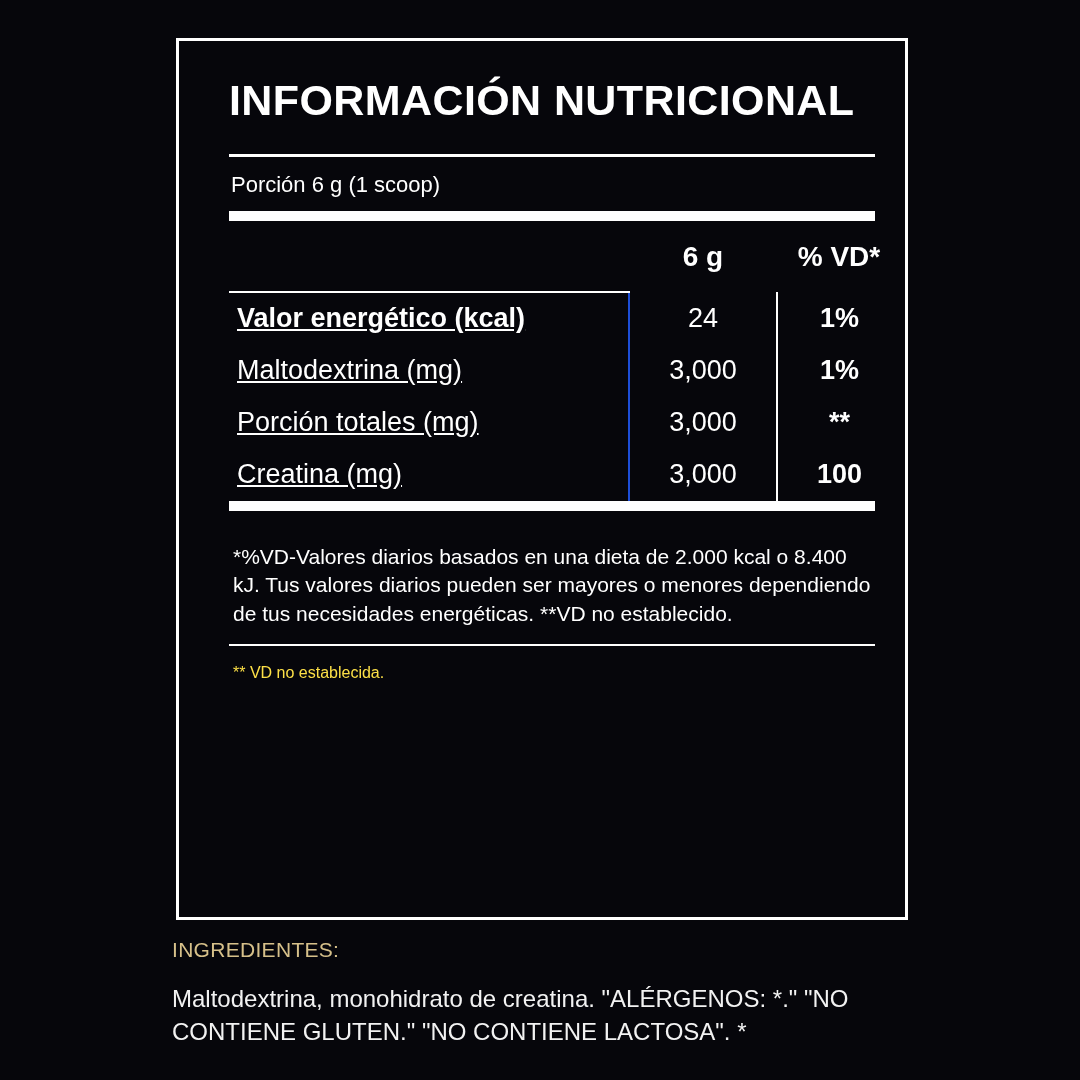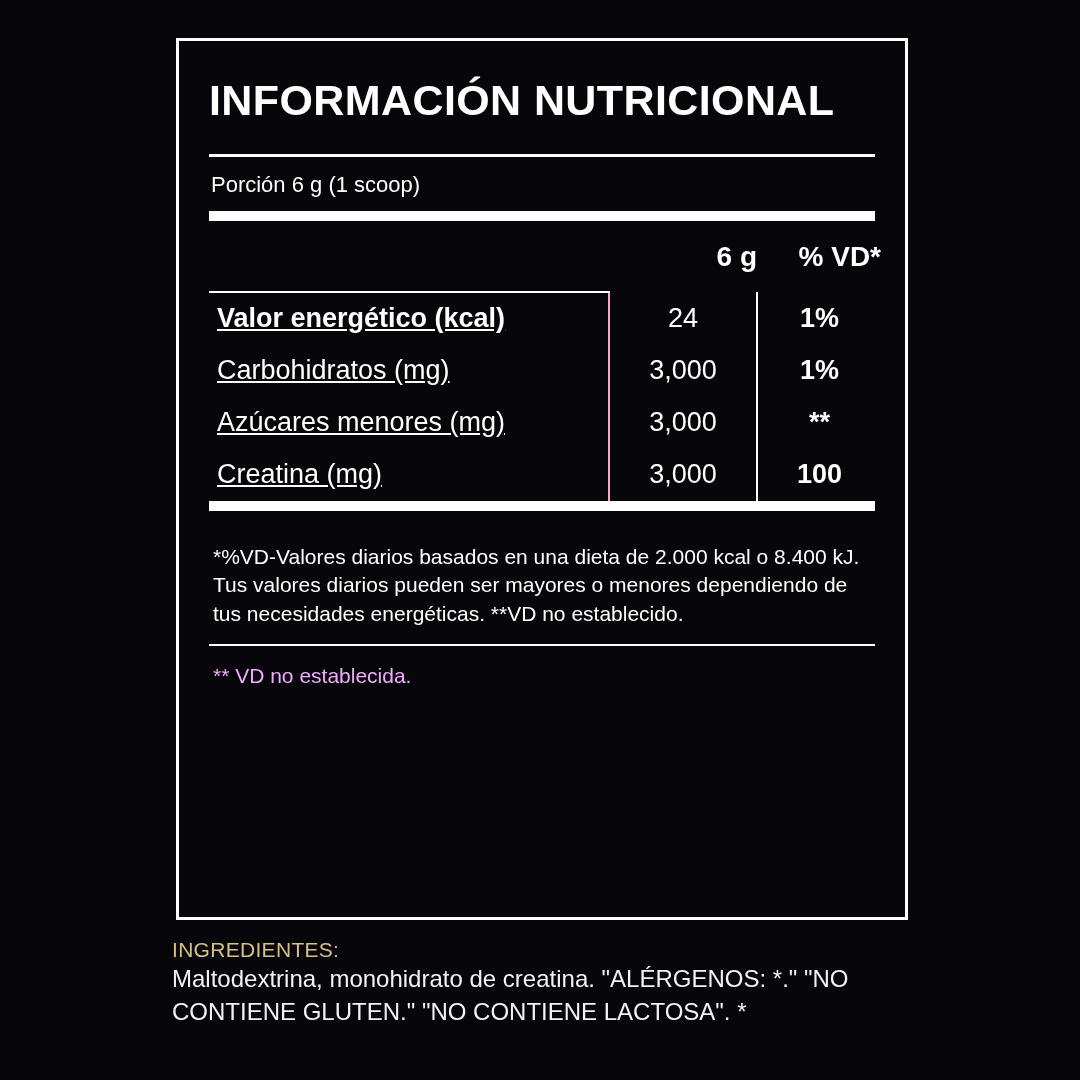--- a/index.html
+++ b/index.html
@@ -29,20 +29,21 @@
     top: 38px;
     width: 732px;
     height: 882px;
     border: 3px solid #ffffff;
     box-sizing: border-box;
     background: #06060b;
   }
 
   .panel-inner {
     padding: 36px 30px 0 30px;
+    margin-left: 20px;
   }
 
   .title {
     font-size: 43px;
     font-weight: bold;
     letter-spacing: 0.4px;
     line-height: 1.1;
     color: #ffffff;
     white-space: nowrap;
   }
@@ -68,21 +69,20 @@
   
   table.nut {
     width: 100%;
     border-collapse: collapse;
     table-layout: fixed;
     margin-top: 2px;
   }
   table.nut td, table.nut th {
     border: 0;
     padding: 0;
-    text-align: right;
   }
   .col-name   { width: 400px; }
   .col-amount { width: 148px; }
   .col-vd     { width: 124px; }
 
   .hdr td {
     height: 68px;
     vertical-align: middle;
     font-size: 28px;
     font-weight: bold;
@@ -99,21 +99,21 @@
     border-bottom: 2px solid #ffffff;
   }
   .row:last-child td { border-bottom: 0; }
   .row td.nm {
     text-align: left;
     padding-left: 8px;
     text-decoration: underline;
   }
   .row td.amt {
     text-align: center;
-    border-left: 2px solid #f9a8d4;
+    border-left: 2px solid #1d4ed8;
   }
   .row td.vd {
     text-align: center;
     border-left: 2px solid #ffffff;
     font-weight: bold;
   }
   .bold { font-weight: bold; }
   .indent { padding-left: 24px !important; }
 
   .footnotes {
@@ -121,37 +121,37 @@
     line-height: 1.36;
     padding: 32px 2px 14px 4px;
     color: #ffffff;
   }
   .rule-foot {
     height: 2px;
     background: #ffffff;
     margin: 2px 0 0 0;
   }
   .footnote2 {
-    font-size: 21px;
+    font-size: 16px;
     padding: 18px 2px 0 4px;
-    color: #f0abfc;
+    color: #fde047;
   }
 
   
   .ingredients {
     position: absolute;
     left: 172px;
     top: 938px;
     width: 740px;
   }
   .ing-label {
     font-size: 21px;
     color: #d6c08a;
     letter-spacing: 0.3px;
-    margin-bottom: 0;
+    margin-bottom: 20px;
   }
   .ing-text {
     font-size: 24px;
     line-height: 1.38;
     color: #f2f2f2;
   }
 </style>
 </head>
 <body>
 
@@ -178,27 +178,27 @@
           <td class="col-vd sep-left">% VD*</td>
         </tr>
 
         <tr class="row">
           <td class="col-name nm bold">Valor energético (kcal)</td>
           <td class="col-amount amt">24</td>
           <td class="col-vd vd">1%</td>
         </tr>
 
         <tr class="row">
-          <td class="col-name nm">Carbohidratos (mg)</td>
+          <td class="col-name nm">Maltodextrina (mg)</td>
           <td class="col-amount amt">3,000</td>
           <td class="col-vd vd">1%</td>
         </tr>
 
         <tr class="row">
-          <td class="col-name nm">Azúcares menores (mg)</td>
+          <td class="col-name nm">Porción totales (mg)</td>
           <td class="col-amount amt">3,000</td>
           <td class="col-vd vd">**</td>
         </tr>
 
 
         <tr class="row">
           <td class="col-name nm">Creatina (mg)</td>
           <td class="col-amount amt">3,000</td>
           <td class="col-vd vd">100</td>
         </tr>

